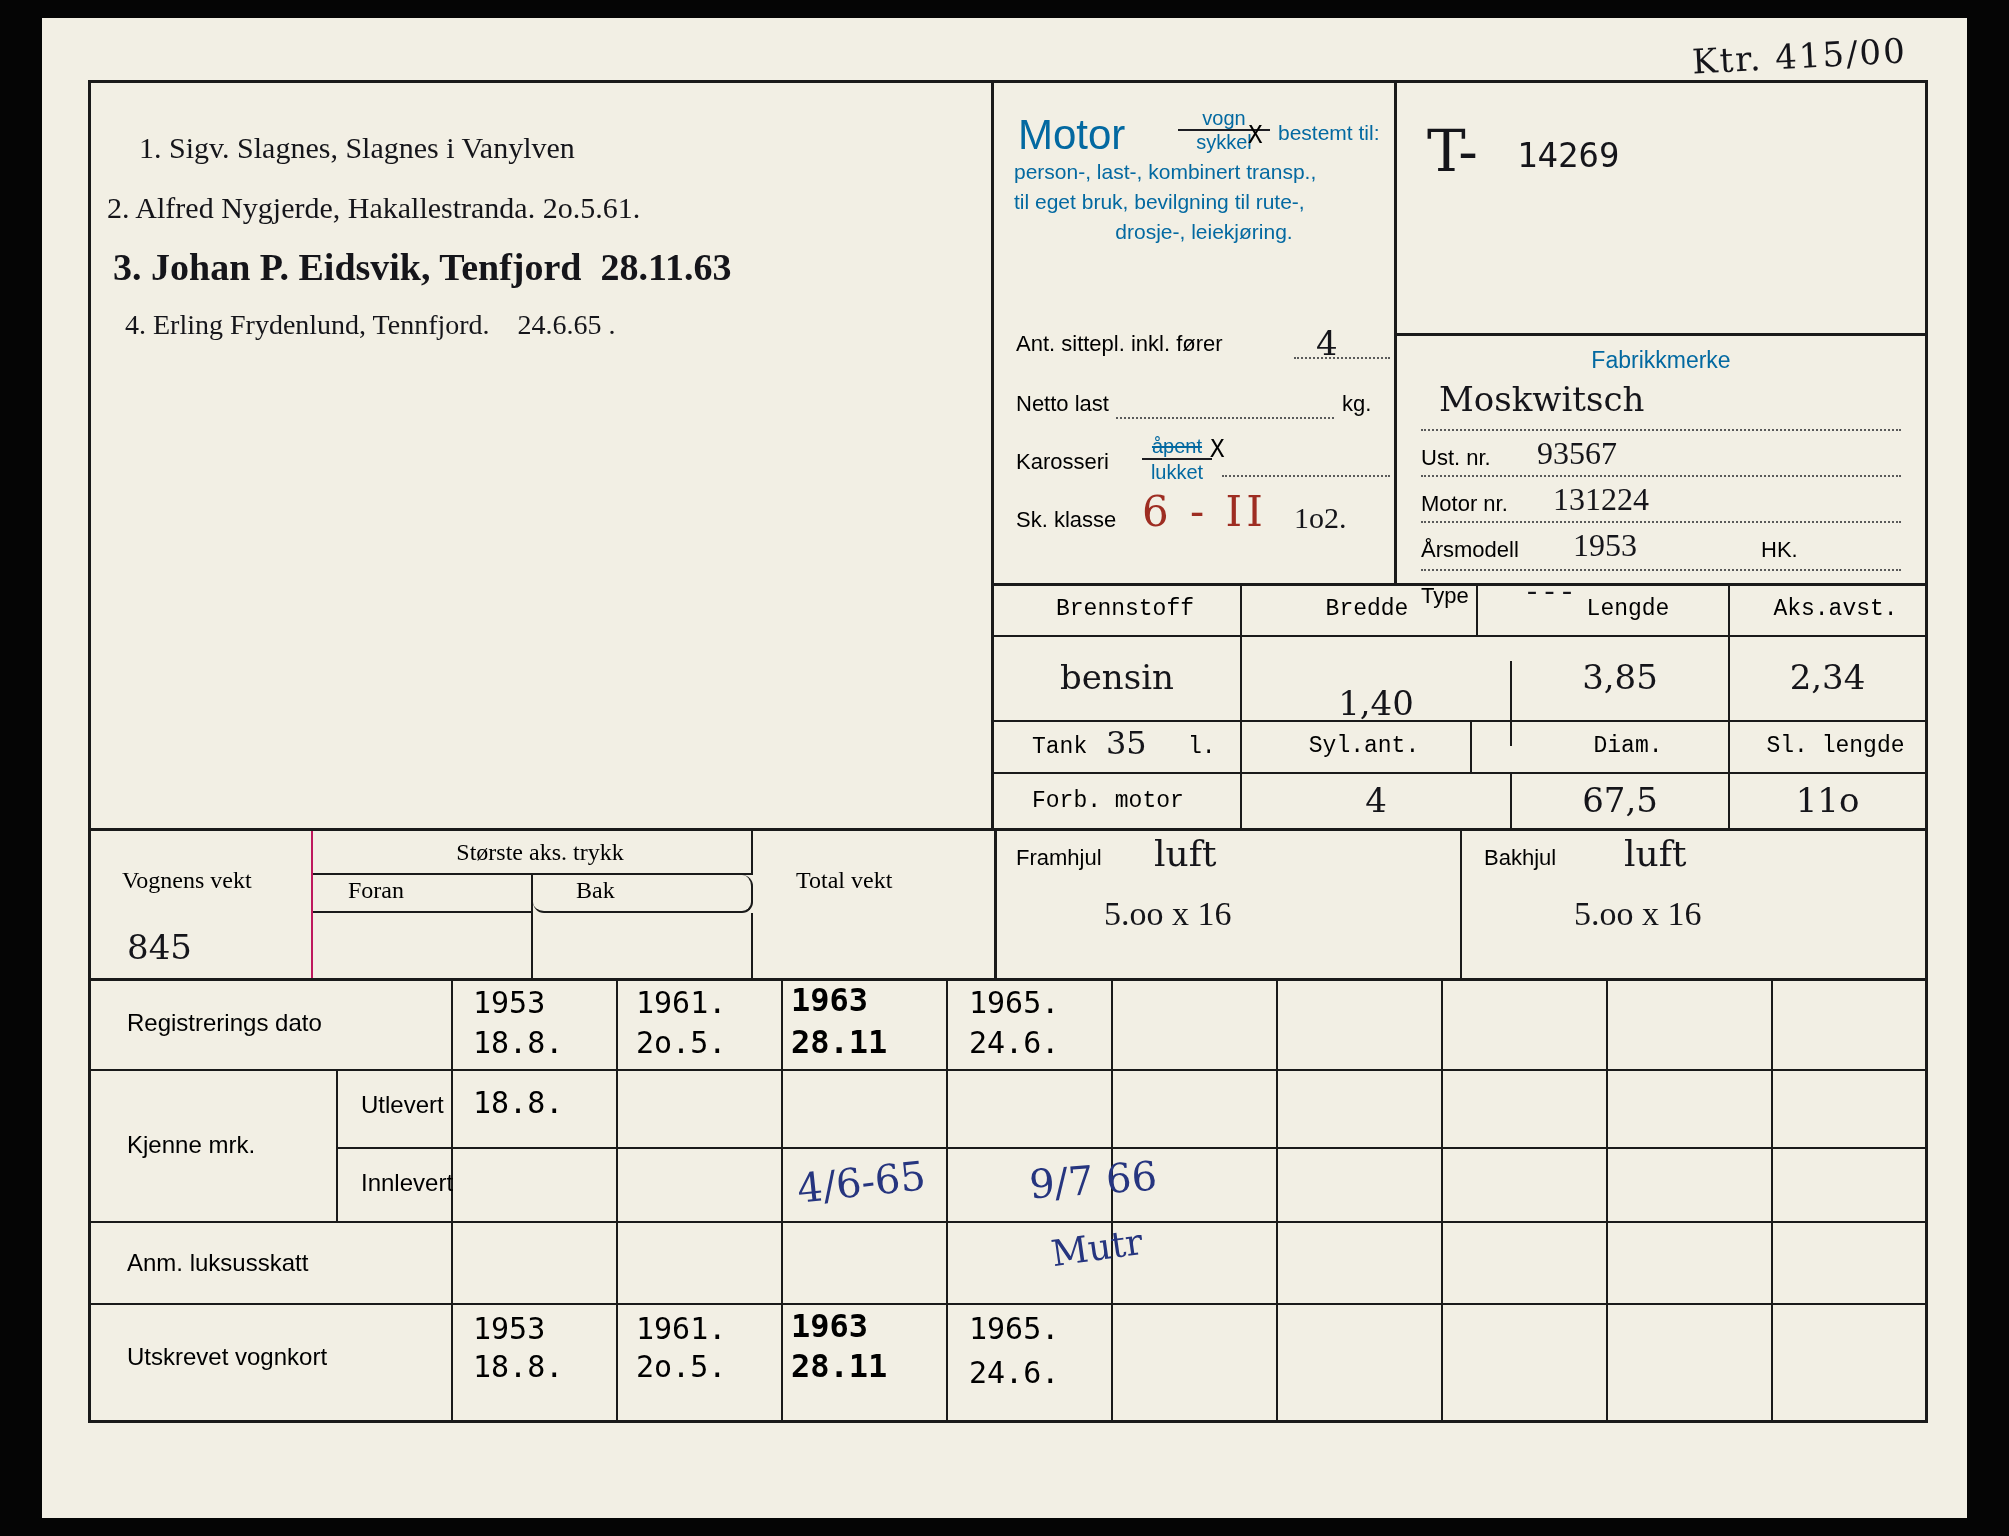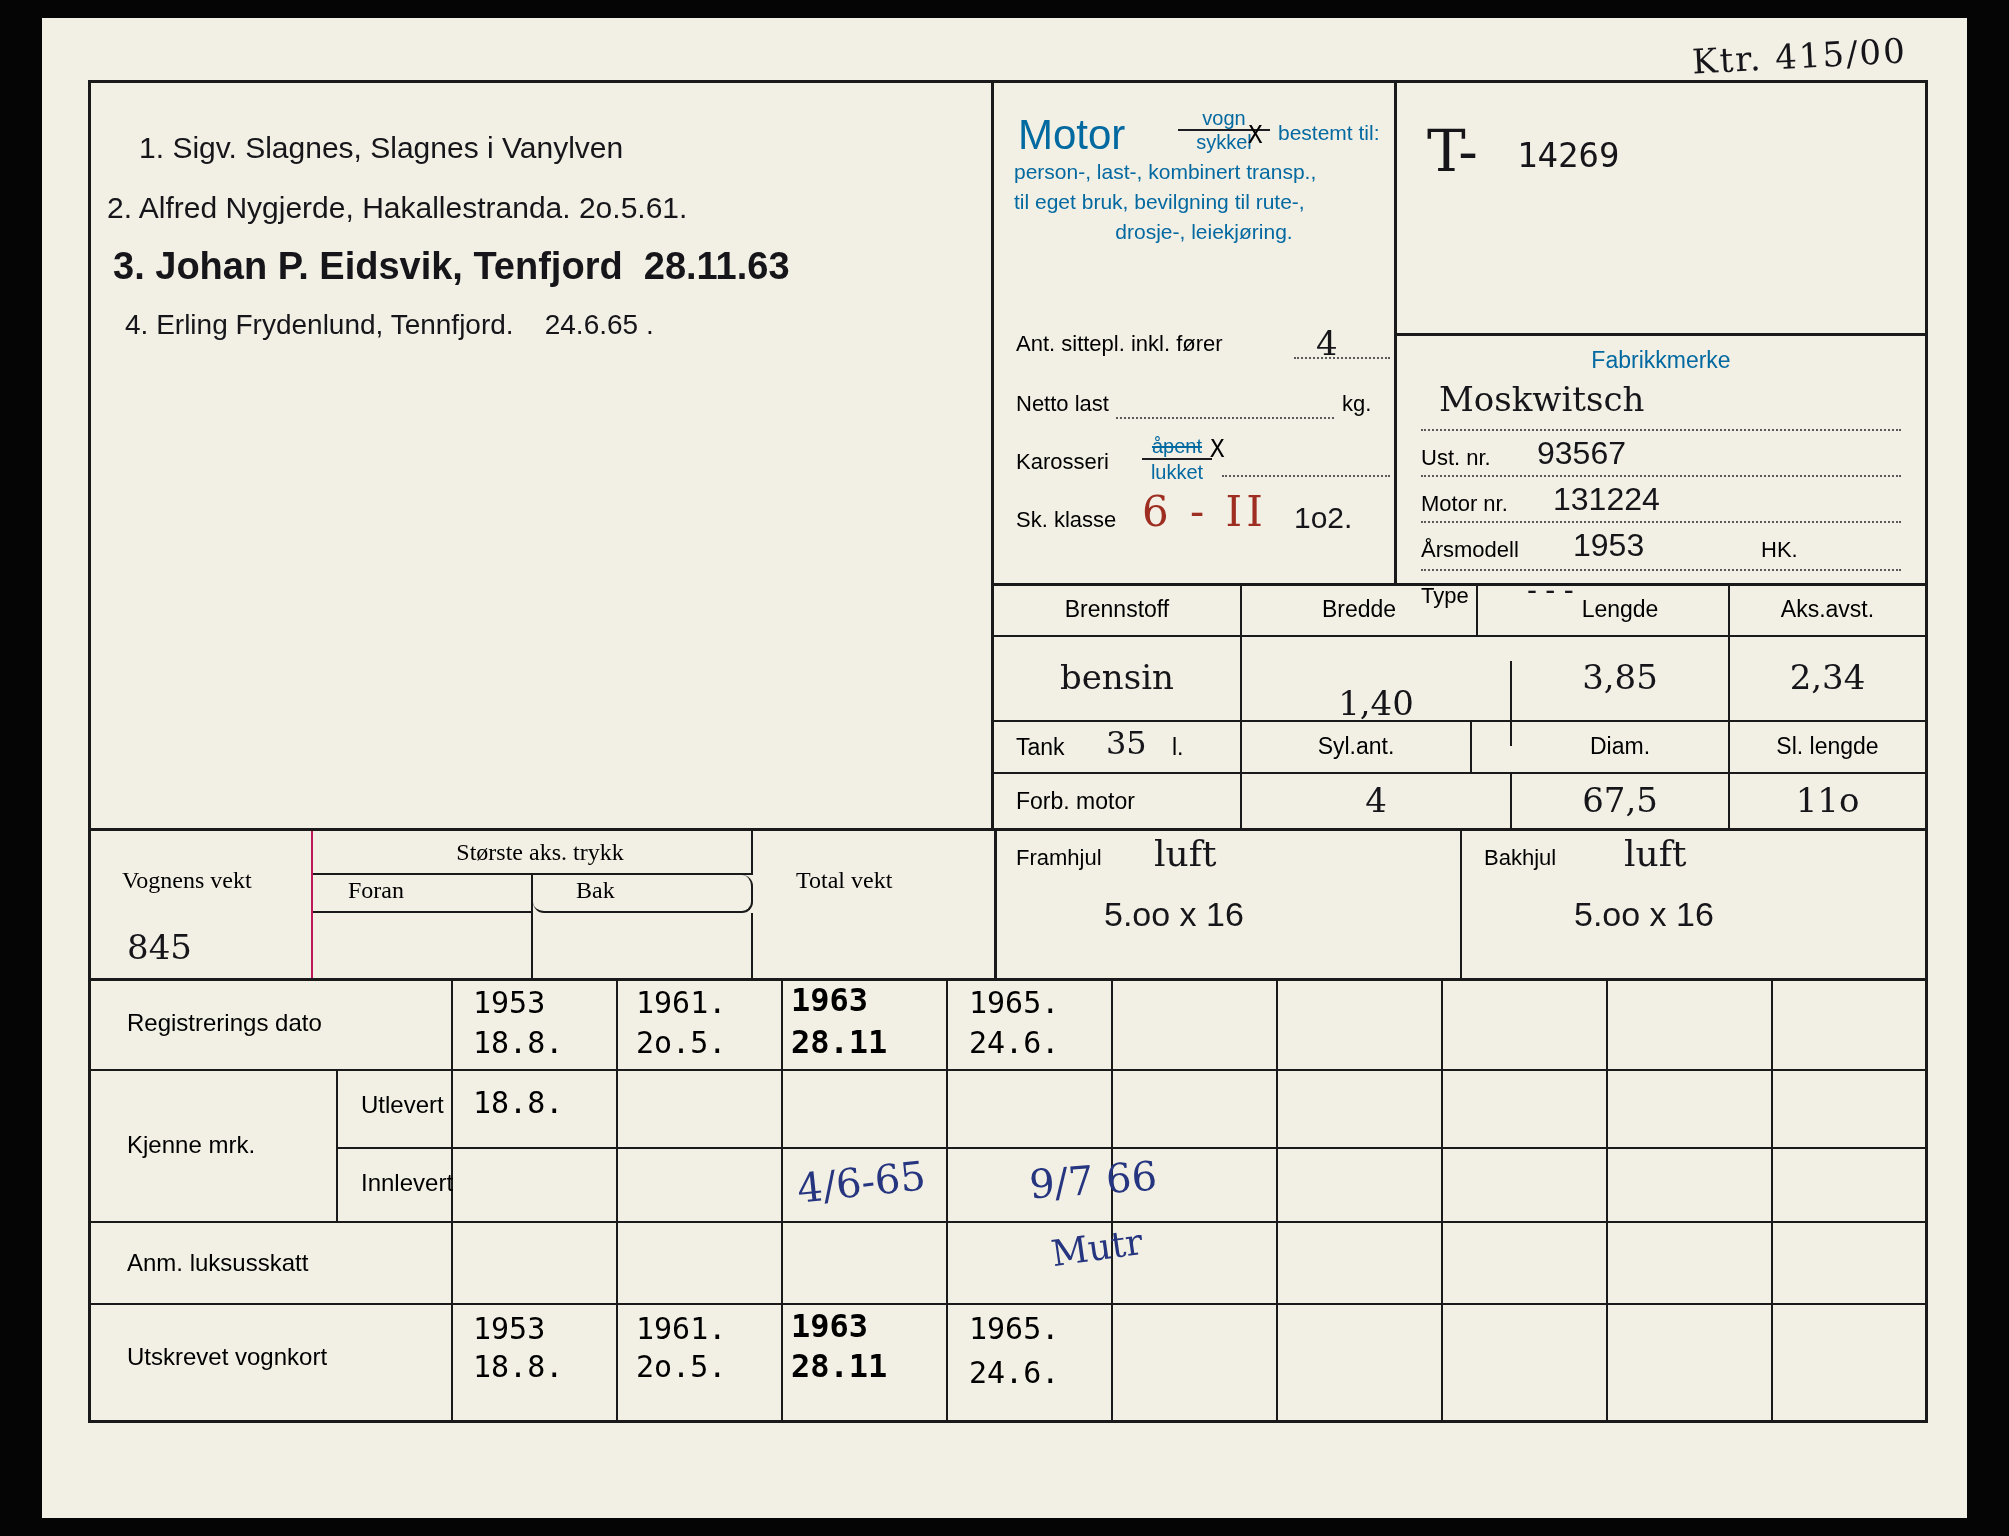--- a/index.html
+++ b/index.html
@@ -4,21 +4,21 @@
 <style>
   html,body{margin:0;padding:0;background:#000;}
   body{width:2009px;height:1536px;font-family:"DejaVu Sans Mono",monospace;}
   .page{position:relative;width:2009px;height:1536px;background:#050505;overflow:hidden;}
   .card{position:absolute;left:42px;top:18px;width:1925px;height:1500px;background:#f2efe4;}
   .inner{position:absolute;left:46px;top:62px;width:1834px;height:1337px;border:3px solid #1a1a1a;}
 
   .topnote{position:absolute;right:60px;top:18px;font-family:"DejaVu Serif",serif;font-size:34px;color:#2b3a8f;transform:rotate(-3deg);letter-spacing:2px;}
 
   
-  .typed{font-family:Liberation Sans, sans-serif;color:#15151a;}
+  .typed{font-family:Liberation Serif, serif;color:#15151a;}
   .hand{font-family:"DejaVu Serif",serif;color:#15151a;}
   .red{color:#9e2d22;}
   .printed{font-family:"Liberation Sans",sans-serif;color:#0369a1;}
 
   
   .owners{position:absolute;left:0;top:0;width:900px;height:745px;border-right:3px solid #1a1a1a;}
   .owner-line{position:absolute;white-space:pre;}
   .o1{left:48px;top:48px;font-size:30px;}
   .o2{left:16px;top:108px;font-size:30px;}
   .o3{left:22px;top:162px;font-size:38px;font-weight:bold;}
@@ -43,21 +43,21 @@
   .tnum{position:absolute;left:120px;top:52px;font-family:"DejaVu Sans Mono",monospace;font-size:34px;}
 
   .factblock{position:absolute;left:1306px;top:250px;width:528px;height:250px;border-bottom:3px solid #1a1a1a;}
   .fhead{position:absolute;left:0;top:14px;width:528px;text-align:center;font-family:"Liberation Sans",sans-serif;font-size:23px;}
   .fval{position:absolute;font-family:"DejaVu Serif",serif;font-size:34px;}
 
   
   .specgrid{position:absolute;left:903px;top:500px;width:931px;height:245px;}
   .sg-row{position:absolute;left:0;width:931px;border-bottom:2px solid #1a1a1a;}
   .sg-cell{position:absolute;top:0;height:100%;border-right:2px solid #1a1a1a;box-sizing:border-box;}
-  .sg-h{font-family:Liberation Sans, sans-serif;font-size:23px;text-align:center;}
+  .sg-h{font-family:Liberation Mono, monospace;font-size:23px;text-align:center;padding-left:16px;}
   .sg-v{font-family:"DejaVu Serif",serif;font-size:34px;text-align:center;}
 
   
   .weights{position:absolute;left:0;top:745px;width:903px;height:150px;border-top:3px solid #1a1a1a;border-right:3px solid #1a1a1a;}
   .wcell{position:absolute;box-sizing:border-box;}
   .wlbl{font-family:Liberation Serif, serif;font-size:24px;padding-left:7px;}
   .wval{font-family:"DejaVu Serif",serif;font-size:34px;}
 
   
   .wheels{position:absolute;left:903px;top:745px;width:931px;height:150px;border-top:3px solid #1a1a1a;}

